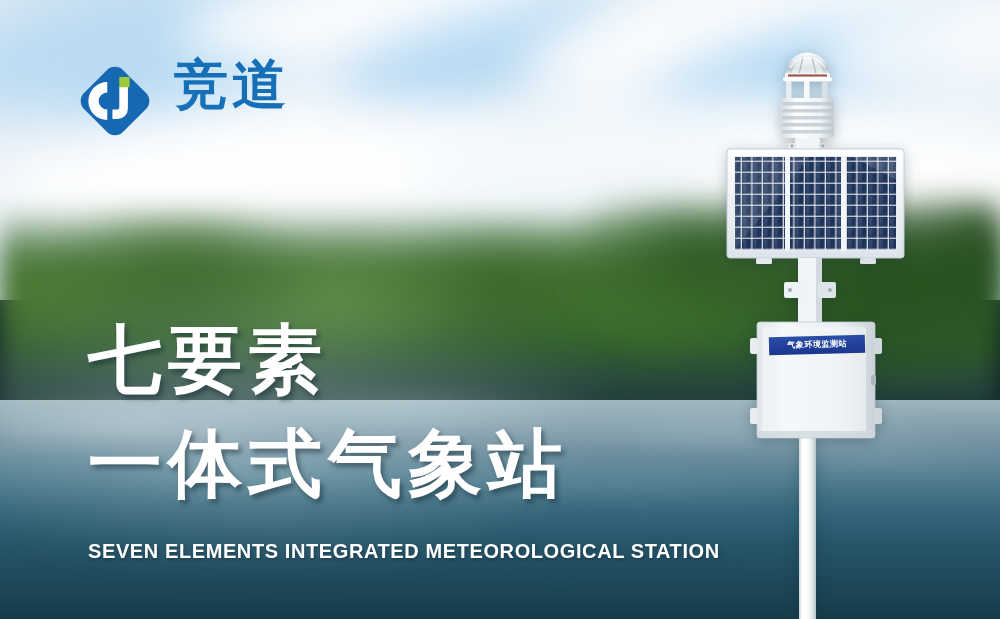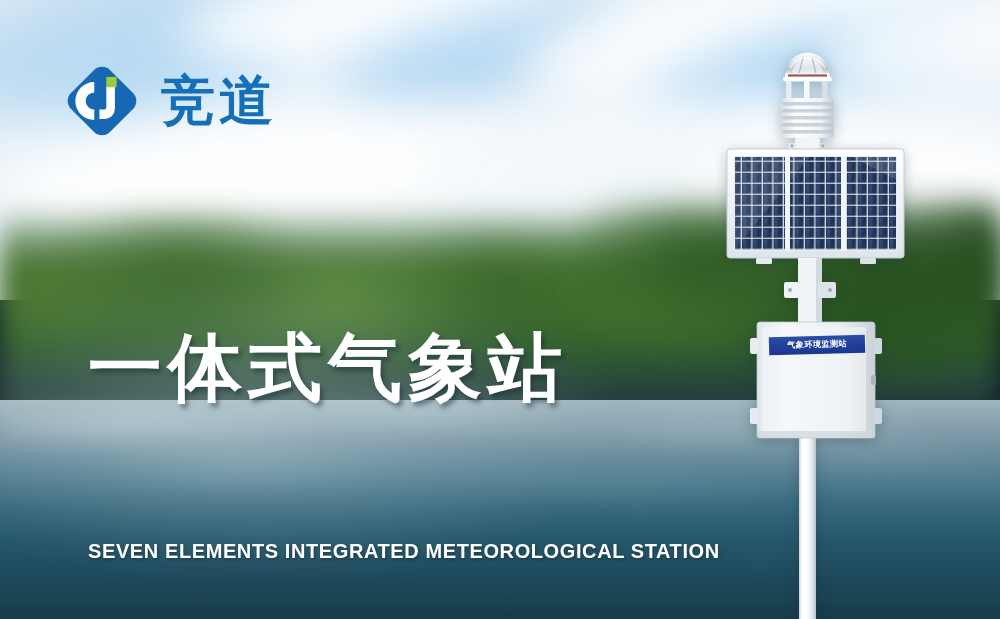--- a/index.html
+++ b/index.html
@@ -125,43 +125,43 @@
 
   
   .left-glow {
     position:absolute; left:-120px; top:250px; width:760px; height:330px;
     background:radial-gradient(ellipse at center, rgba(225,238,243,.30) 0%, rgba(225,238,243,0) 68%);
     filter:blur(20px);
   }
 
   
   .logo-lockup {
-    position:absolute; left:59px; top:58px;
-    display:flex; align-items:center; gap:16px;
+    position:absolute; left:72px; top:58px;
+    display:flex; gap:16px;
   }
   .logo-mark { width:86px; height:86px; display:block; }
   .logo-word {
     font-size:54px; font-weight:bold; letter-spacing:4px;
     color:#1570b8; line-height:1;
     font-family:"DejaVu Sans","Liberation Sans",sans-serif;
   }
 
   
   .headline { position:absolute; left:88px; top:322px; }
   .hl-line {
     color:#ffffff;
     font-weight:bold;
     line-height:1.0;
     letter-spacing:6px;
     text-shadow:3px 4px 5px rgba(18,42,52,.50);
     font-family:"DejaVu Sans","Liberation Sans",sans-serif;
     white-space:nowrap;
   }
   .hl-1 { font-size:74px; }
-  .hl-2 { font-size:74px; margin-top:8px; }
+  .hl-2 { font-size:74px; margin-top:30px; }
   .subtitle {
     position:absolute; left:88px; top:540px;
     color:#ffffff;
     font-size:20px;
     font-weight:bold;
     letter-spacing:.6px;
     white-space:nowrap;
     text-shadow:1px 2px 3px rgba(18,42,52,.50);
     font-family:"Liberation Sans","DejaVu Sans",sans-serif;
   }
@@ -229,20 +229,21 @@
       <path d="M55 33 h10 v26 a12 12 0 0 1 -12 12 h-6 v-11 h5 a3 3 0 0 0 3 -3 Z" fill="#ffffff"></path>
 
       <rect x="55" y="22" width="12" height="12" fill="#9ccb3b"></rect>
 
       <circle cx="41" cy="50" r="5.5" fill="#1668b3"></circle>
     </svg>
     <div class="logo-word">竞道</div>
   </div>
 
   <div class="headline">
+    <div class="hl-line hl-1">七要素</div>
     <div class="hl-line hl-2">一体式气象站</div>
   </div>
   <div class="subtitle">SEVEN ELEMENTS INTEGRATED METEOROLOGICAL STATION</div>
 
   <div class="device">
     <svg viewBox="0 0 260 589">
       <defs>
         <linearGradient id="poleG" x1="0" y1="0" x2="1" y2="0">
           <stop offset="0%" stop-color="#c9d2d8"></stop>
           <stop offset="18%" stop-color="#ffffff"></stop>

